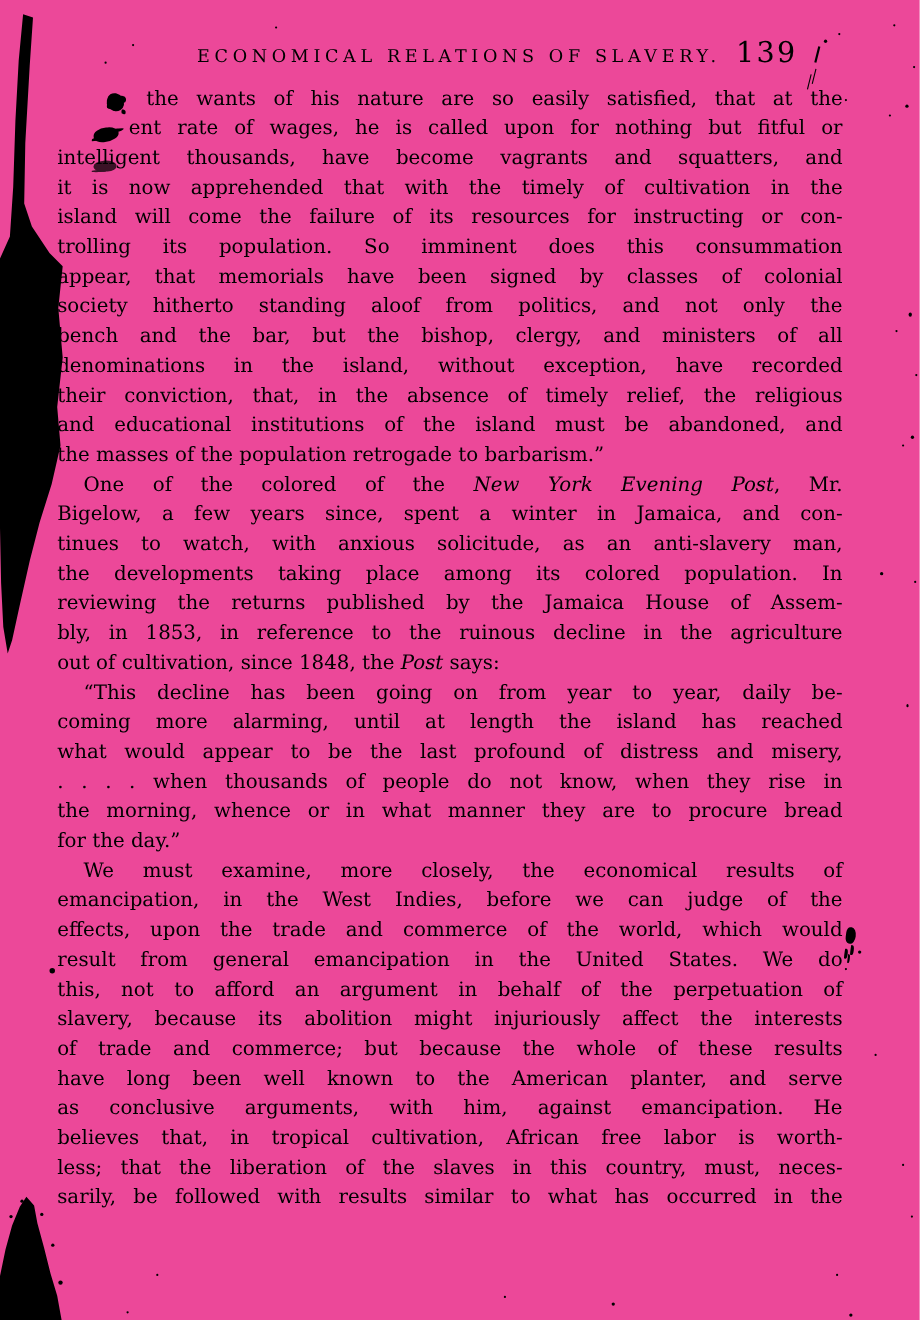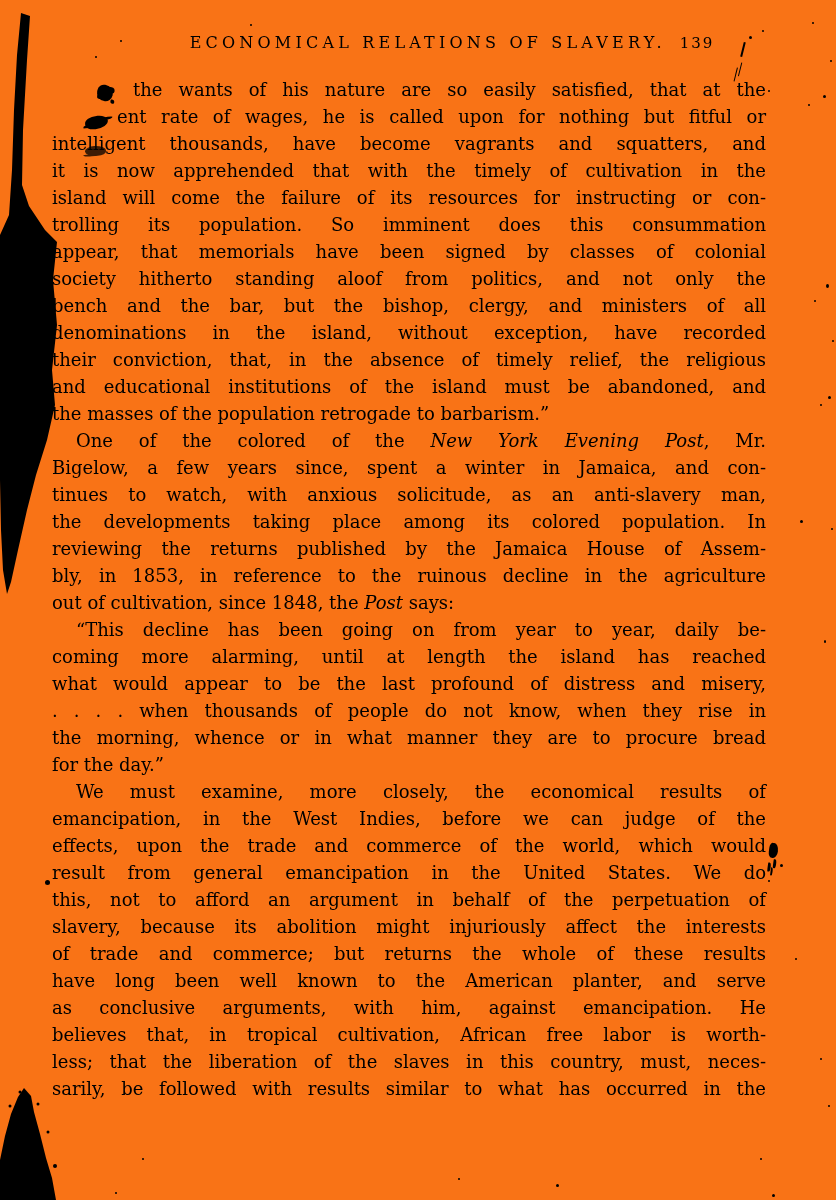--- a/index.html
+++ b/index.html
@@ -4,34 +4,34 @@
 <style>
   html, body { margin: 0; padding: 0; }
   body {
     width: 836px; height: 1200px;
     background: #ffffff;
     position: relative;
     overflow: hidden;
     font-family: "DejaVu Serif", "Liberation Serif", serif;
     color: #000;
   }
-  .page { position: absolute; inset: 0; background: #f97316; }
+  .page { position: absolute; inset: 0; background: #ec4899; }
 
   
   .header {
     position: absolute; left: 0; top: 33px; width: 836px;
     display: flex; justify-content: center; align-items: baseline;
     transform: translateX(34px);
     white-space: nowrap;
   }
   .header .title {
     font-size: 16px; letter-spacing: 4.2px; font-weight: normal;
   }
   .header .pagenum {
-    font-size: 15px; letter-spacing: 2px; margin-left: 14px; font-weight: normal;
+    font-size: 26px; letter-spacing: 2px; margin-left: 14px; font-weight: normal;
   }
 
   
   .text-block {
     position: absolute; left: 52px; top: 76px; width: 714px;
     font-size: 18px; line-height: 27px;
     text-align: justify;
   }
   .line {
     text-align: justify;
@@ -109,21 +109,21 @@
         <div class="line"><span>the morning, whence or in what manner they are to procure bread</span></div>
         <div class="line end"><span>for the day.”</span></div>
       </div>
       <div>
         <div class="line indent"><span>We must examine, more closely, the economical results of</span></div>
         <div class="line"><span>emancipation, in the West Indies, before we can judge of the</span></div>
         <div class="line"><span>effects, upon the trade and commerce of the world, which would</span></div>
         <div class="line"><span>result from general emancipation in the United States.  We do</span></div>
         <div class="line"><span>this, not to afford an argument in behalf of the perpetuation of</span></div>
         <div class="line"><span>slavery, because its abolition might injuriously affect the interests</span></div>
-        <div class="line"><span>of trade and commerce; but returns the whole of these results</span></div>
+        <div class="line"><span>of trade and commerce; but because the whole of these results</span></div>
         <div class="line"><span>have long been well known to the American planter, and serve</span></div>
         <div class="line"><span>as conclusive arguments, with him, against emancipation.  He</span></div>
         <div class="line"><span>believes that, in tropical cultivation, African free labor is worth-</span></div>
         <div class="line"><span>less; that the liberation of the slaves in this country, must, neces-</span></div>
         <div class="line"><span>sarily, be followed with results similar to what has occurred in the</span></div>
       </div>
     </div>
 
   <svg class="artifact" style="left:0; top:10px;" width="70" height="600" viewBox="0 0 70 600">
     <path fill="#000" d="M21,3 L30,6 L27,50 L23,120 L22,175 L29,196 L45,220 L57,232

